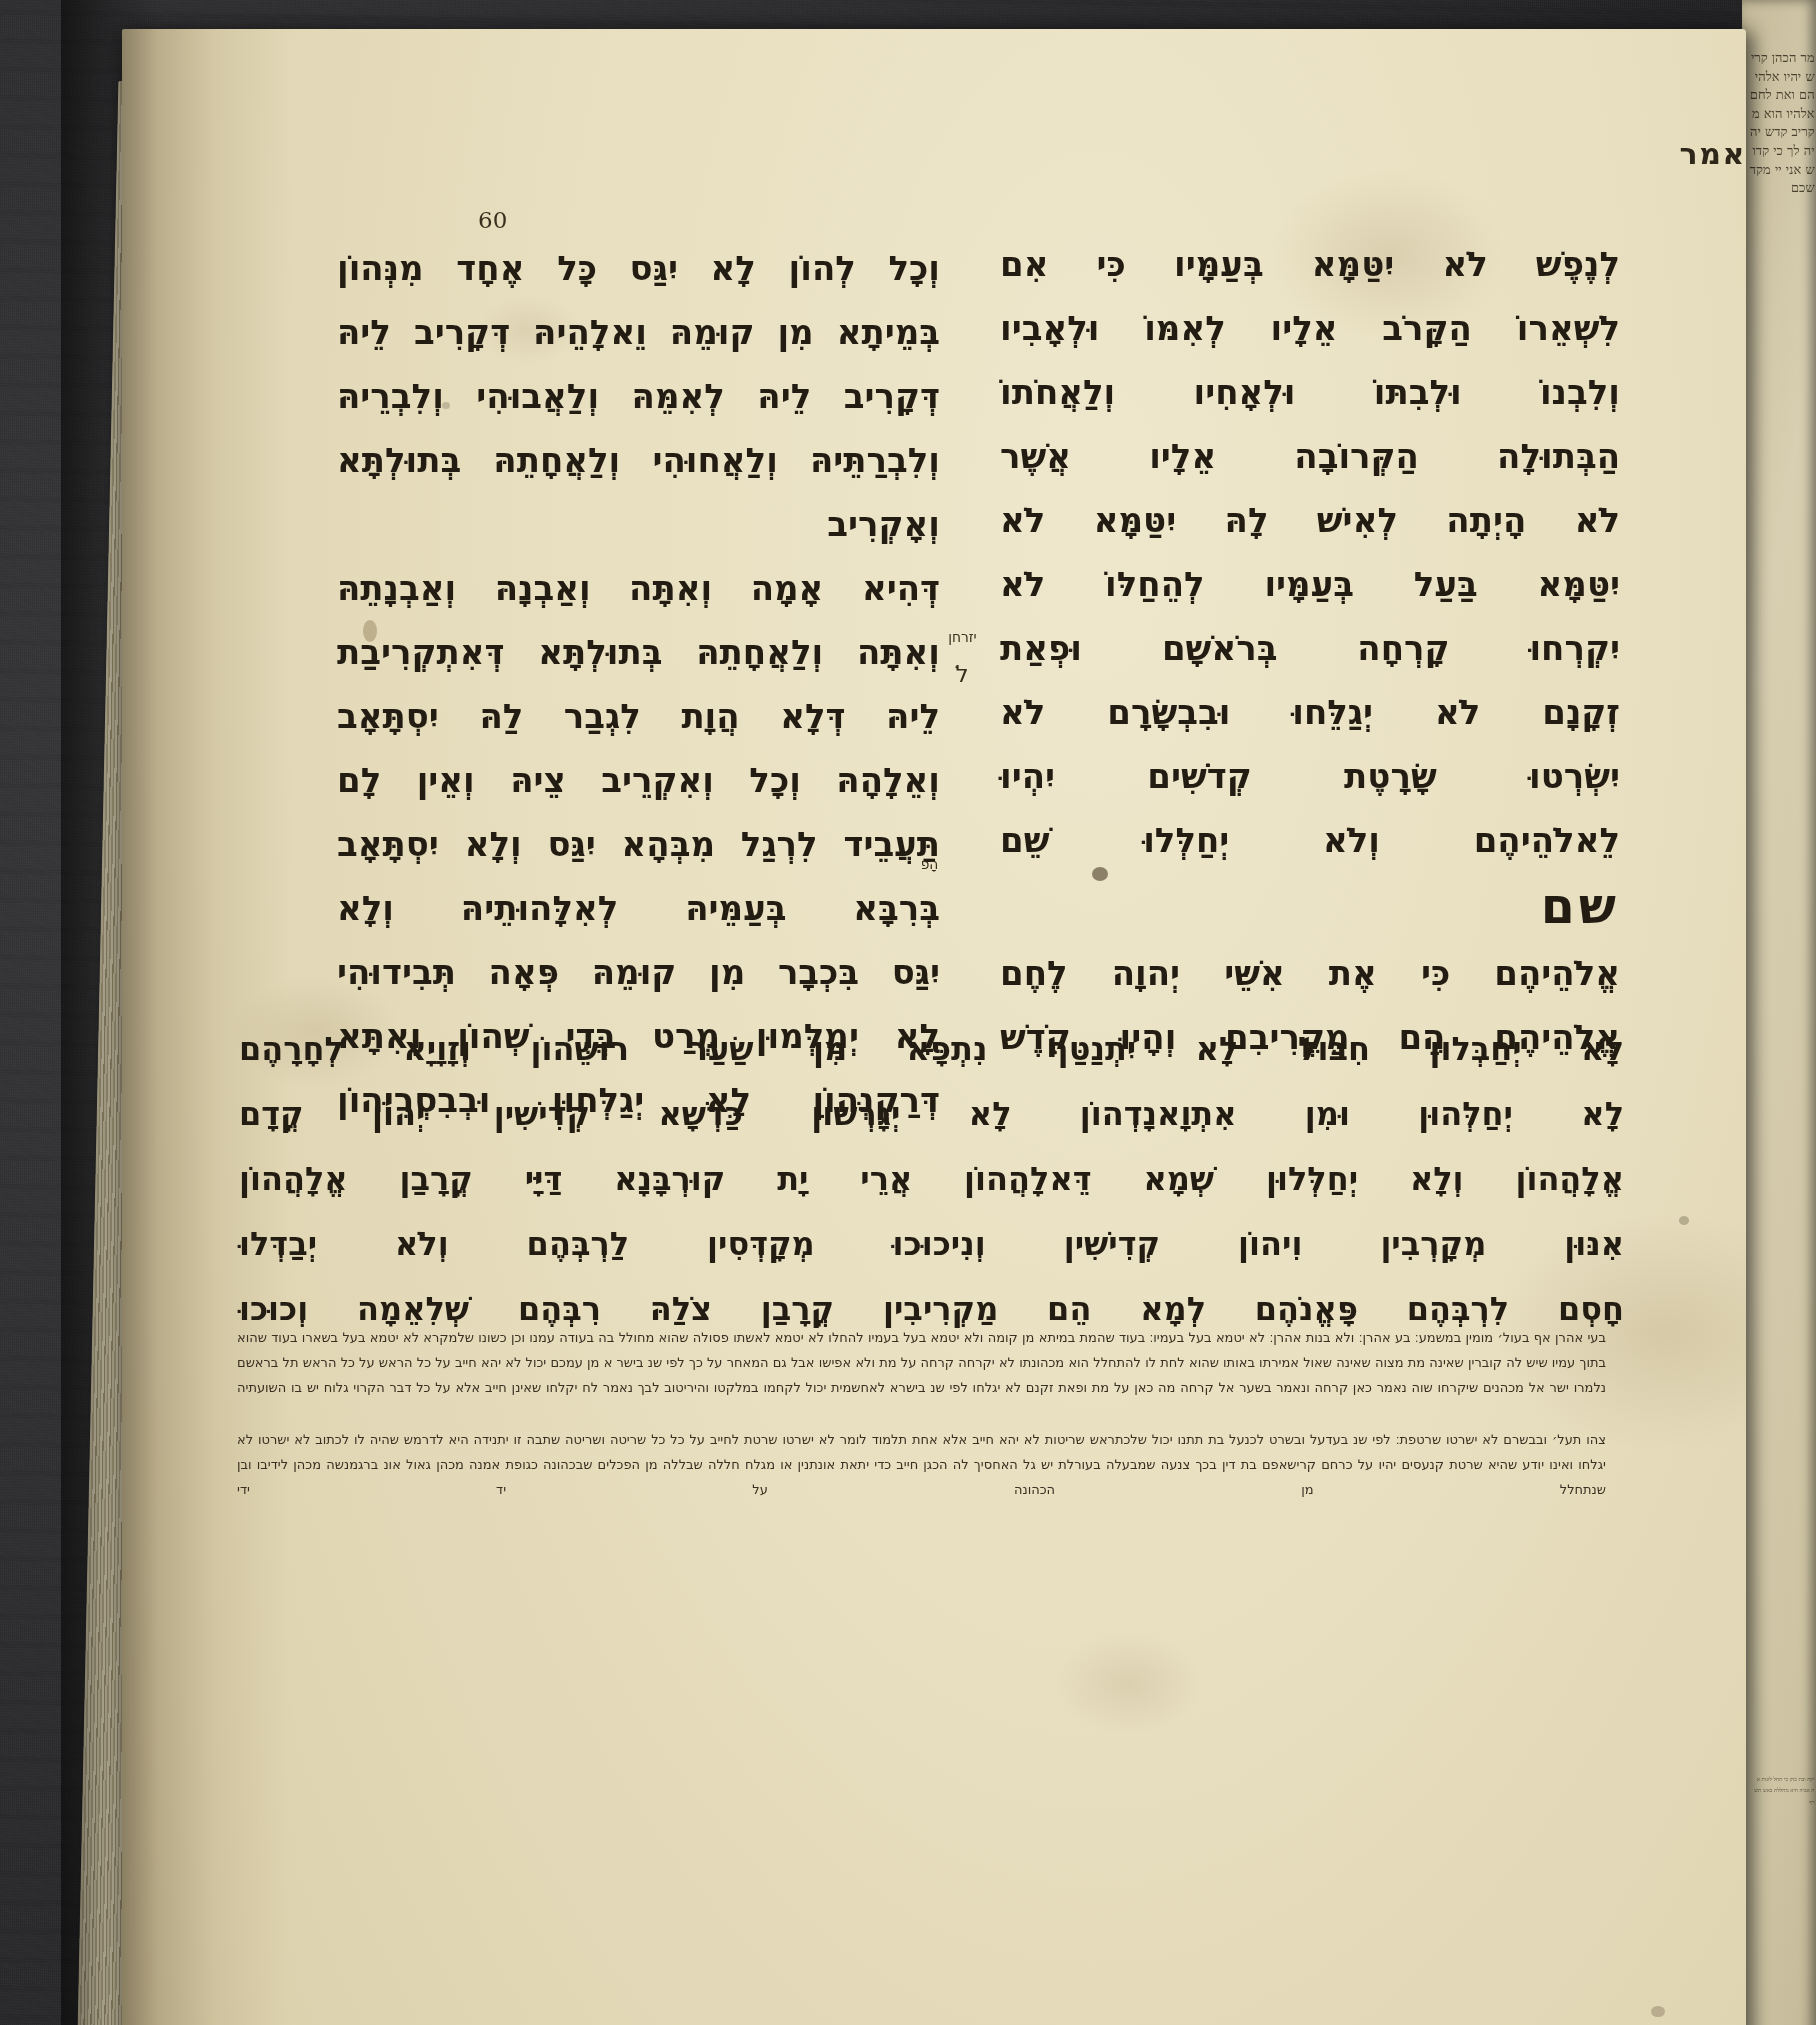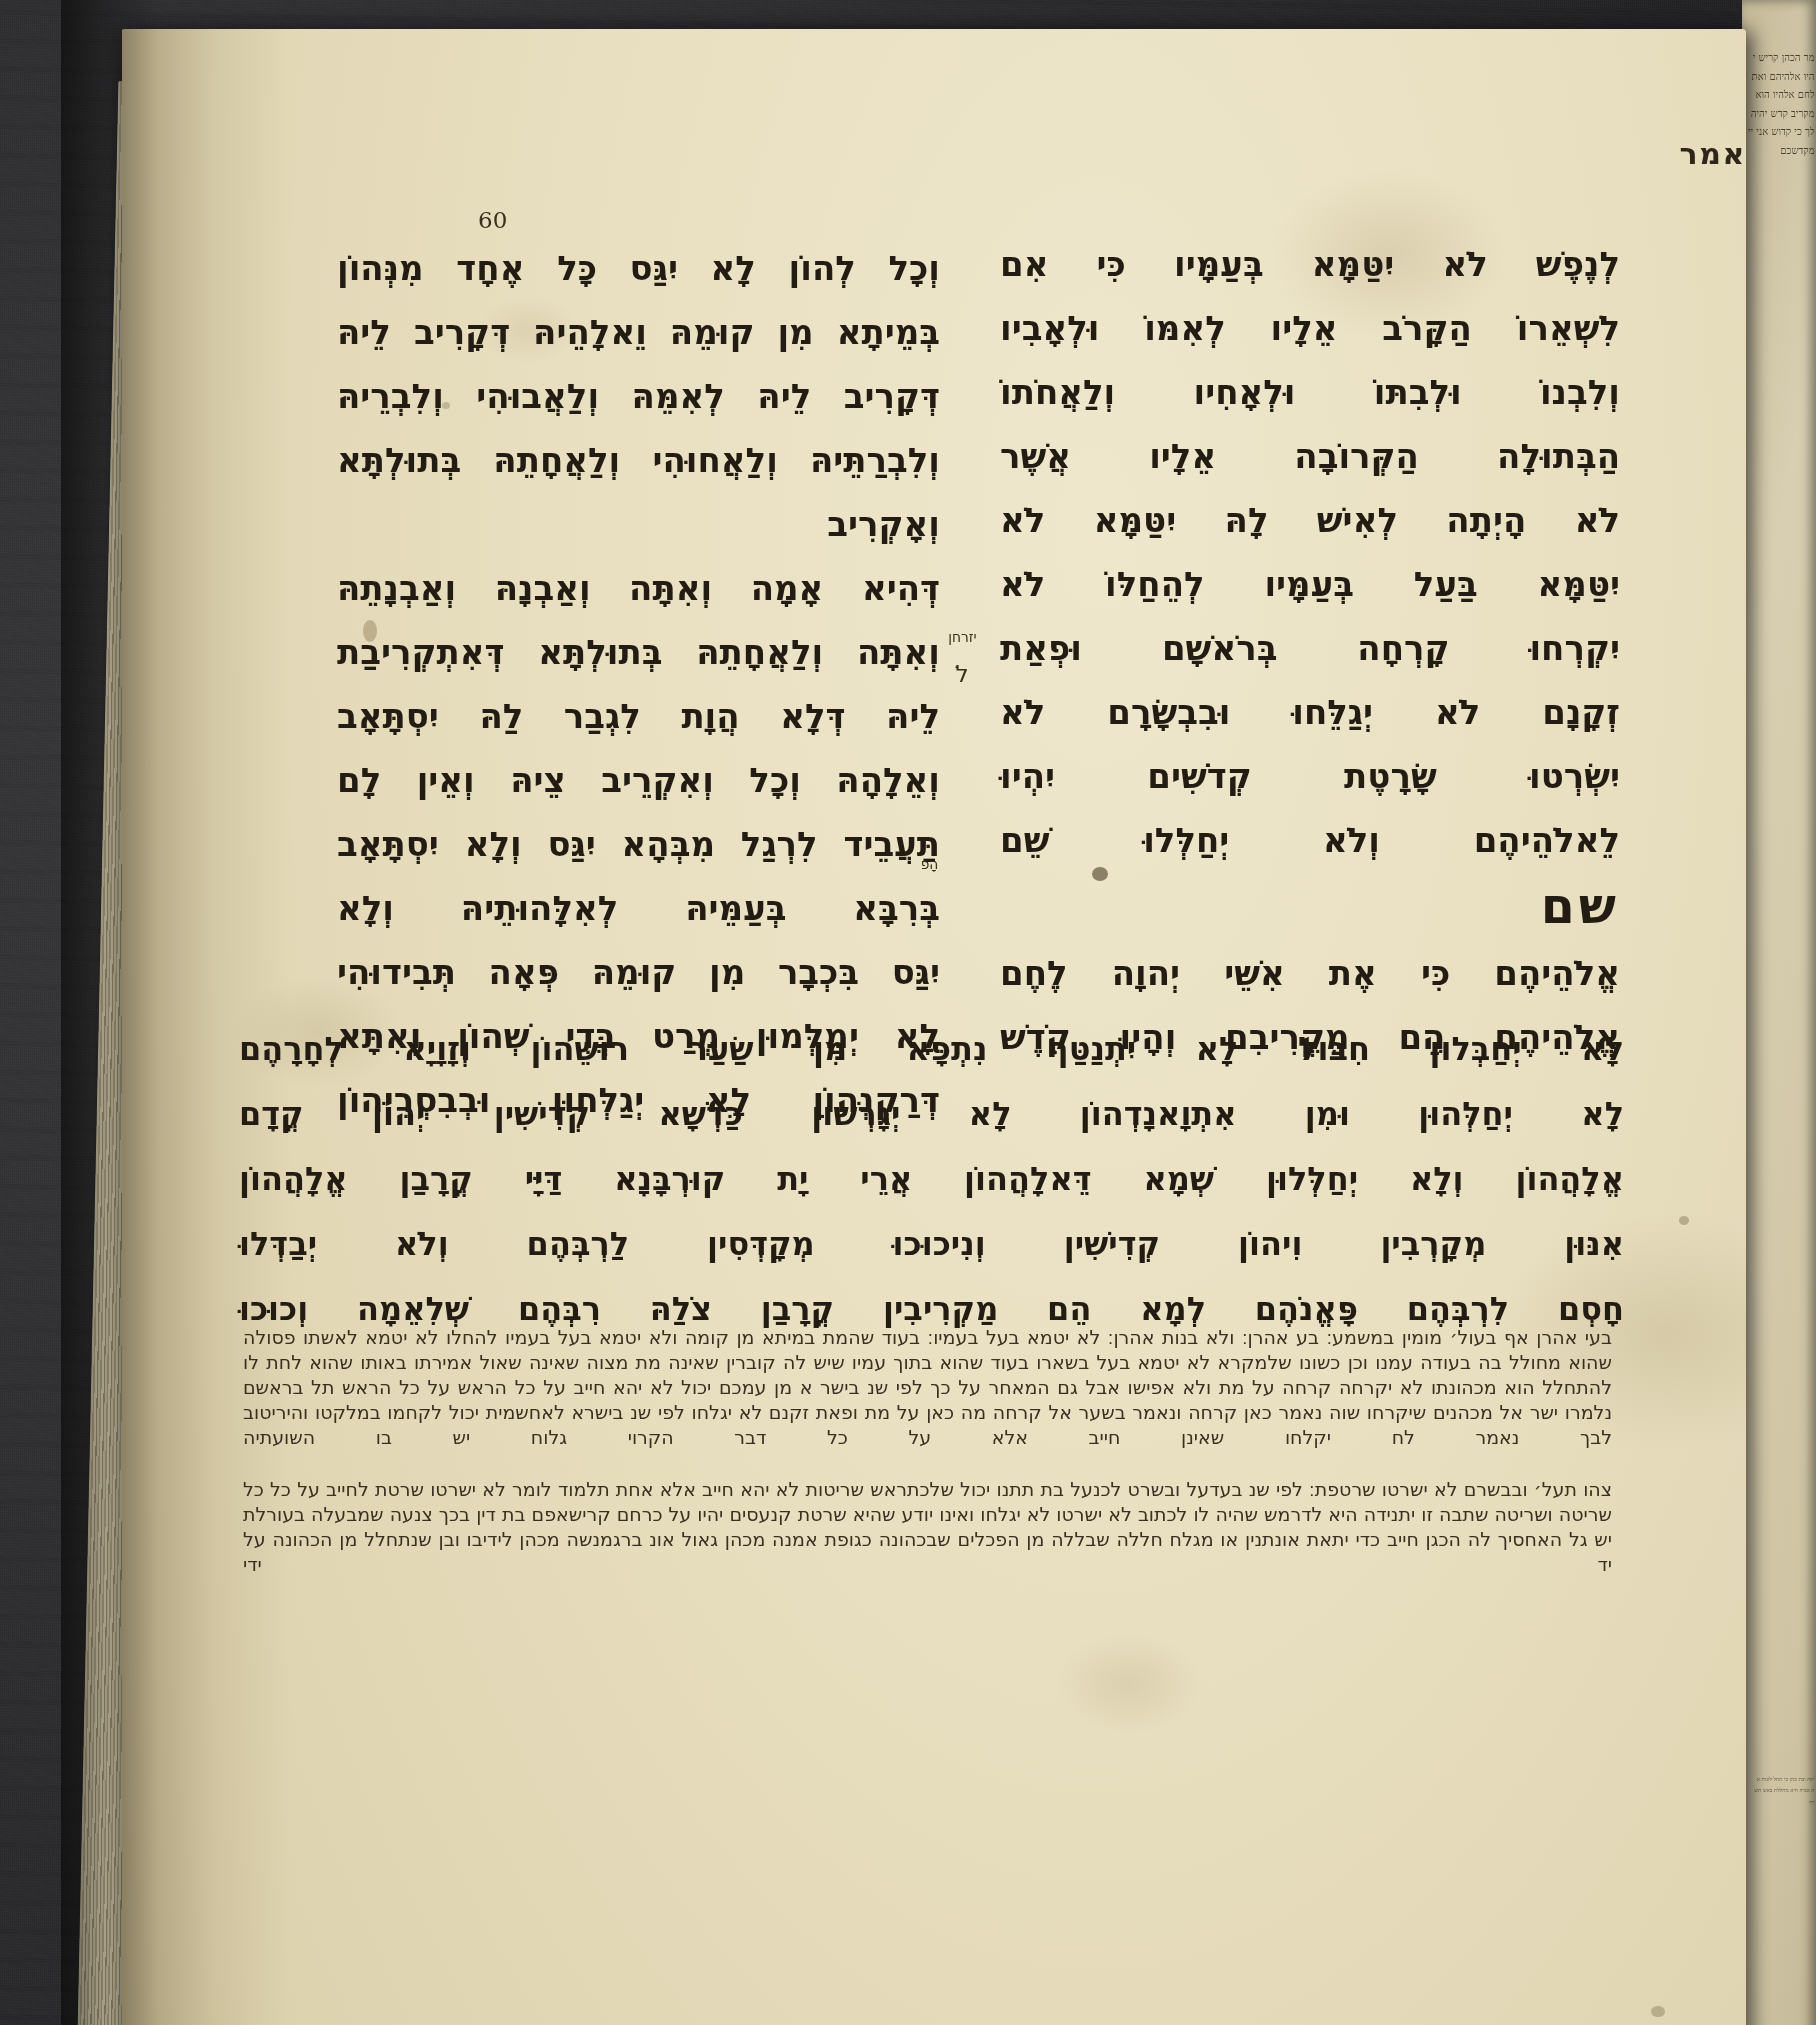--- a/index.html
+++ b/index.html
@@ -44,21 +44,21 @@
     background: linear-gradient(100deg, #c6bb9a 0%, #d8cfb2 25%, #cfc5a4 65%, #b9ad8b 100%);
     box-shadow: -5.7px 0 12px rgba(0,0,0,0.45) inset;
     overflow: hidden;
   }
   #facing-page .fp-text {
     position: absolute;
     top: 49px;
     right: 2.4px;
     width: 67px;
     color: #2e2618;
-    font-size: 10px;
+    font-size: 13px;
     line-height: 18.6px;
     text-align: right;
     direction: rtl;
     opacity: 0.82;
     word-break: break-all;
     filter: blur(0.1px);
   }
   #facing-page .fp-text2 {
     position: absolute;
     top: 1774px;
@@ -229,24 +229,24 @@
     color: #231c12;
     direction: rtl;
     text-align: justify;
     text-align-last: justify;
   }
 
   
   #commentary {
     position: absolute;
     top: 1296px;
-    right: 134px;
+    right: 140px;
     width: 1369px;
     font-family: "DejaVu Sans", sans-serif;
-    font-size: 19px;
+    font-size: 13px;
     line-height: 25px;
     color: #3a3022;
     direction: rtl;
     text-align: justify;
     text-align-last: justify;
     letter-spacing: 0px;
   }
   #commentary .para2 { display: block; margin-top: 27px; }
 
   

